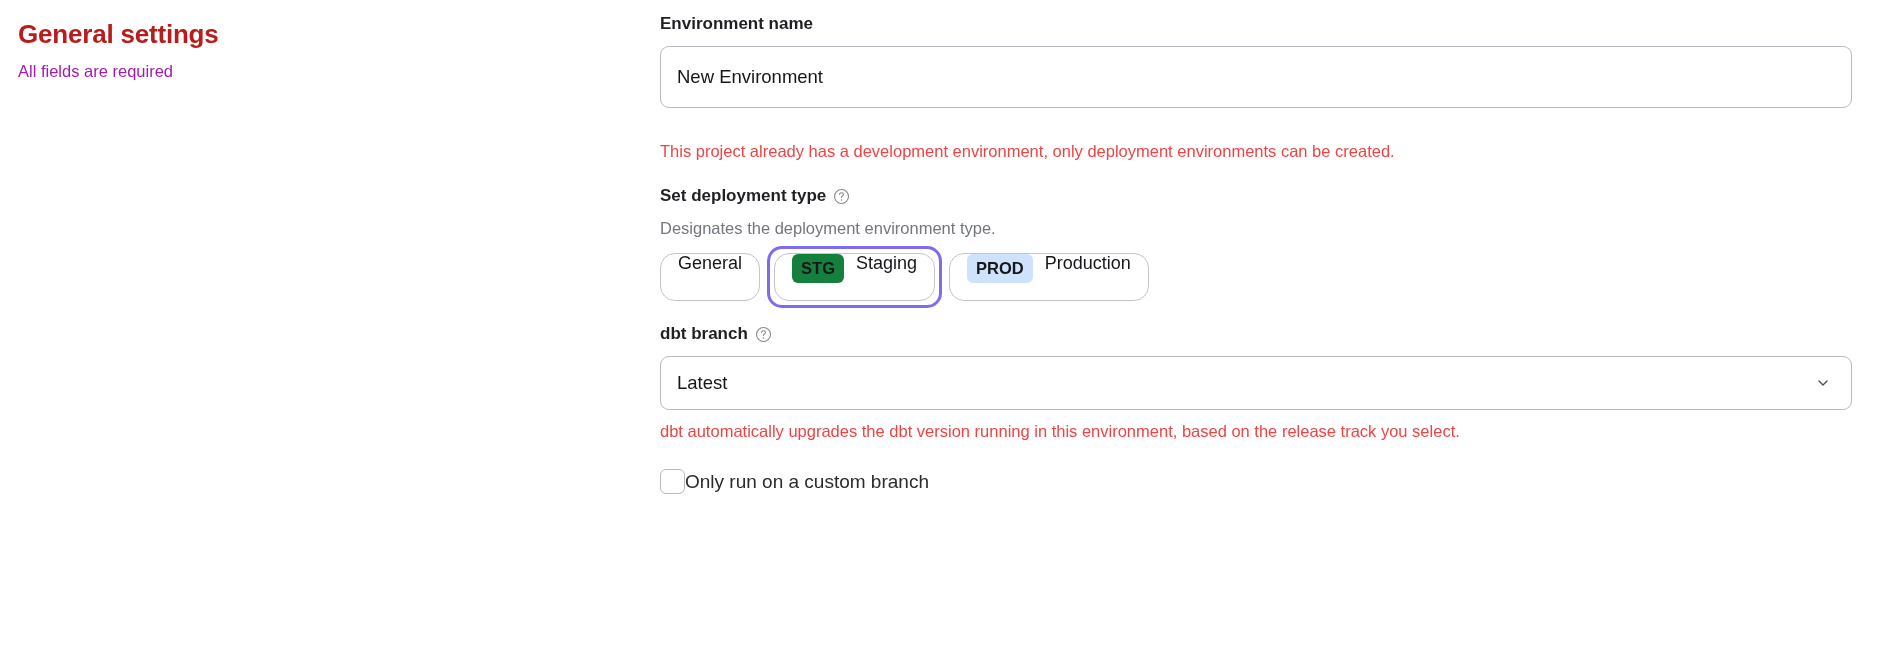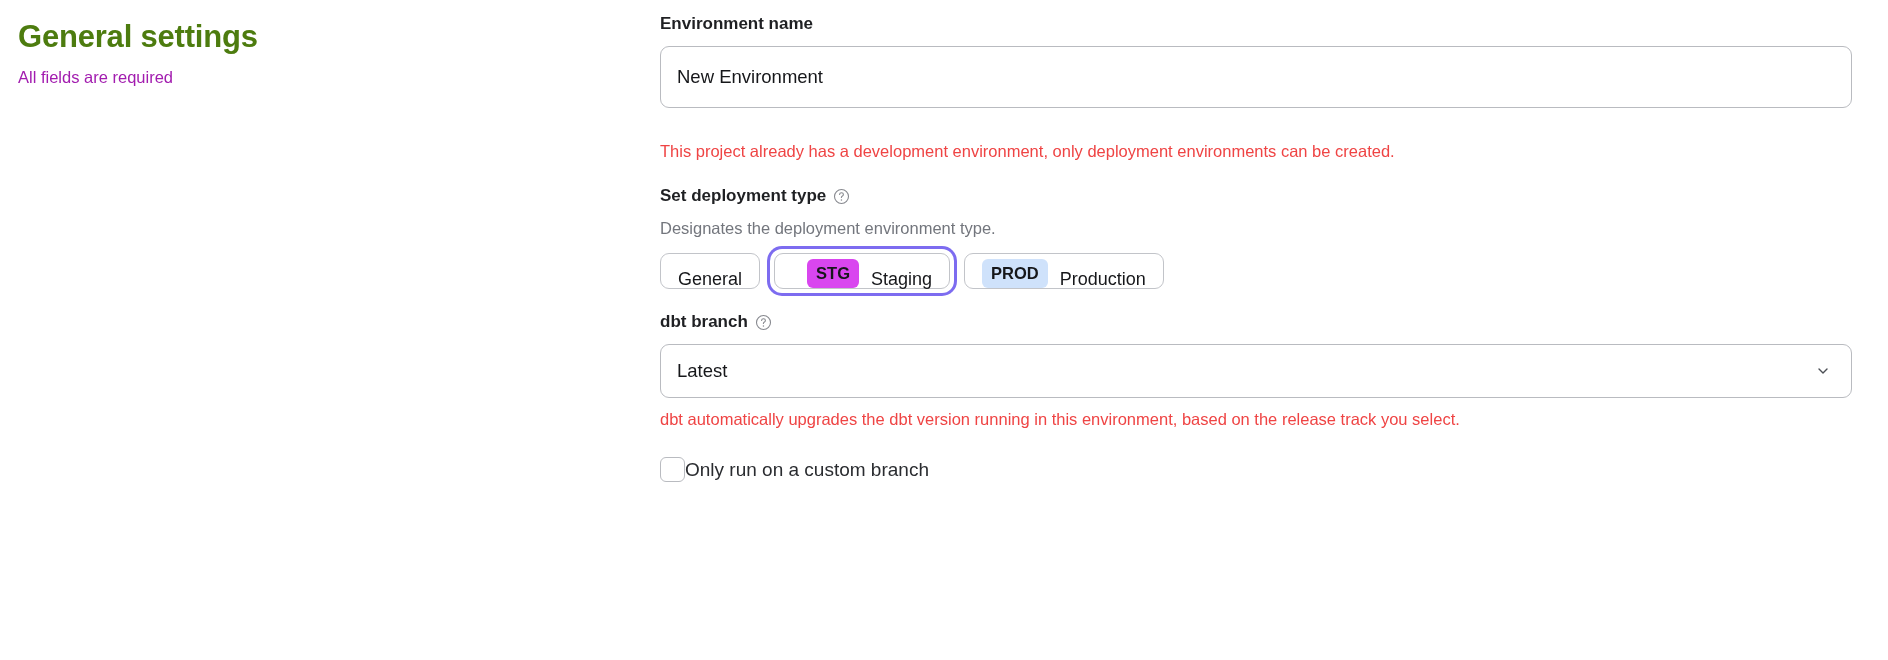--- a/index.html
+++ b/index.html
@@ -23,25 +23,25 @@
     display: flex;
   }
 
   
   .left-col {
     width: 660px;
     flex: 0 0 660px;
     padding: 18px 0 0 18px;
   }
   .page-title {
-    font-size: 31px;
+    font-size: 26px;
     font-weight: 700;
     line-height: 1.25;
     letter-spacing: -0.2px;
-    color: #4d7c0f;
+    color: #b91c1c;
     margin: 0;
   }
   .page-subtitle {
     font-size: 16.5px;
     line-height: 1.4;
     color: #a21caf;
     margin-top: 9px;
   }
 
   
@@ -145,47 +145,47 @@
     padding: 0;
   }
   .seg-wrap.focused {
     box-shadow: 0 0 0 3px #7d6cf0;
     border-radius: 12px;
     padding: 4px;
     margin: -4px;
   }
   .seg-btn {
     display: inline-flex;
-    align-items: flex-end;
+    align-items: flex-start;
     gap: 12px;
-    height: 36px;
+    height: 48px;
     padding: 0 17px;
     border: 1px solid #c2c4c9;
-    border-radius: 9px;
+    border-radius: 15px;
     background: #ffffff;
     font-size: 18px;
     color: #16171a;
     cursor: pointer;
     white-space: nowrap;
   }
   .seg-btn .seg-text { line-height: 1; }
 
   .badge {
     display: inline-flex;
     align-items: center;
     justify-content: center;
     height: 29px;
     padding: 0 9px;
     border-radius: 6px;
     font-size: 16.5px;
     font-weight: 700;
     line-height: 1;
     color: #16171a;
   }
-  .badge.stg { background: #d946ef; margin-left: 15px; }
+  .badge.stg { background: #15803d; }
   .badge.prod { background: #cfe2fb; }
 
   
   .check-row {
     margin-top: 26px;
     display: flex;
     align-items: center;
   }
   .checkbox {
     width: 25px;

